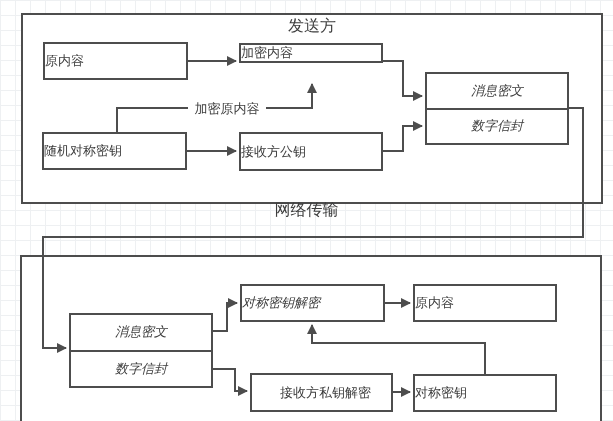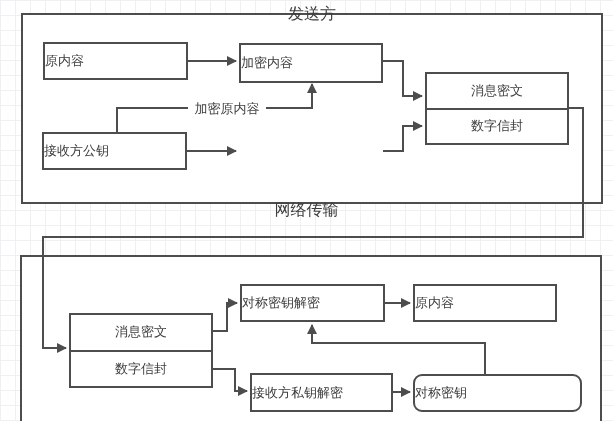--- a/index.html
+++ b/index.html
@@ -48,20 +48,21 @@
     background:#ffffff;
     border:2px solid #4d4d4d;
     box-sizing:border-box;
     display:flex;flex-direction:column;
     z-index:3;
   }
   .stack .cell{
     flex:1;
     display:flex;align-items:center;justify-content:center;
     font-size:13px;
+    font-style:italic;
   }
   .stack .cell + .cell{
     border-top:2px solid #4d4d4d;
     text-align:center;
   }
   .edge-label{
     position:absolute;
     background:#ffffff;
     font-size:13px;
     text-align:center;
@@ -77,21 +78,21 @@
     color:#3d3d3d;
     z-index:3;
   }
 </style>
 </head>
 <body>
 
 <div class="canvas">
 
   <div class="container-box" style="left:21px;top:13px;width:582px;height:191px;"></div>
-  <div class="container-title" style="left:21px;top:4px;width:582px;">发送方</div>
+  <div class="container-title" style="left:21px;top:16px;width:582px;">发送方</div>
 
   <div class="transport-label">网络传输</div>
 
   <div class="container-box" style="left:20px;top:255px;width:582px;height:170px;"></div>
 
   <svg class="edges" width="613" height="421">
     <defs>
       <marker id="arrow" markerUnits="userSpaceOnUse" markerWidth="12" markerHeight="12" refX="10" refY="6" orient="auto">
         <path d="M1,1 L11,6 L1,11 Z" fill="#4d4d4d"></path>
       </marker>
@@ -107,24 +108,27 @@
       <path d="M385 303 H410" marker-end="url(#arrow)"></path>
       <path d="M213 369 H235 V391 H247" marker-end="url(#arrow)"></path>
       <path d="M393 392 H410" marker-end="url(#arrow)"></path>
       <path d="M485 374 V343 H312 V325" marker-end="url(#arrow)"></path>
     </g>
   </svg>
 
   <div class="node" style="left:43px;top:42px;width:145px;height:38px;">
     <span>原内容</span>
   </div>
-  <div class="node" style="left:239px;top:43px;width:144px;height:40px;">
+  <div class="node" style="left:239px;top:43px;width:144px;height:20px;">
     <span>加密内容</span>
   </div>
   <div class="node" style="left:42px;top:132px;width:145px;height:38px;">
+    <span>随机对称密钥</span>
+  </div>
+  <div class="node" style="left:239px;top:132px;width:144px;height:39px;">
     <span>接收方公钥</span>
   </div>
   <div class="stack" style="left:425px;top:72px;width:144px;height:73px;">
     <div class="cell">
       <span>消息密文</span>
     </div>
     <div class="cell">
       <span>数字信封</span>
     </div>
   </div>
@@ -132,26 +136,26 @@
   <div class="edge-label" style="left:188px;top:100px;width:74px;">加密原内容</div>
 
   <div class="stack" style="left:69px;top:313px;width:144px;height:75px;">
     <div class="cell">
       <span>消息密文</span>
     </div>
     <div class="cell">
       <span>数字信封</span>
     </div>
   </div>
-  <div class="node" style="left:240px;top:284px;width:145px;height:38px;">
+  <div class="node" style="left:240px;top:284px;width:145px;height:38px;font-style:italic;">
     <span>对称密钥解密</span>
   </div>
   <div class="node" style="left:413px;top:284px;width:144px;height:38px;">
     <span>原内容</span>
   </div>
-  <div class="node" style="left:250px;top:373px;width:143px;height:39px;">
+  <div class="node" style="left:250px;top:373px;width:143px;height:39px;padding-left:28px;">
     <span>接收方私钥解密</span>
   </div>
-  <div class="node" style="left:413px;top:374px;width:169px;height:38px;border-radius:9px;">
+  <div class="node" style="left:413px;top:374px;width:144px;height:38px;">
     <span>对称密钥</span>
   </div>
 
 </div>
 
 </body></html>

